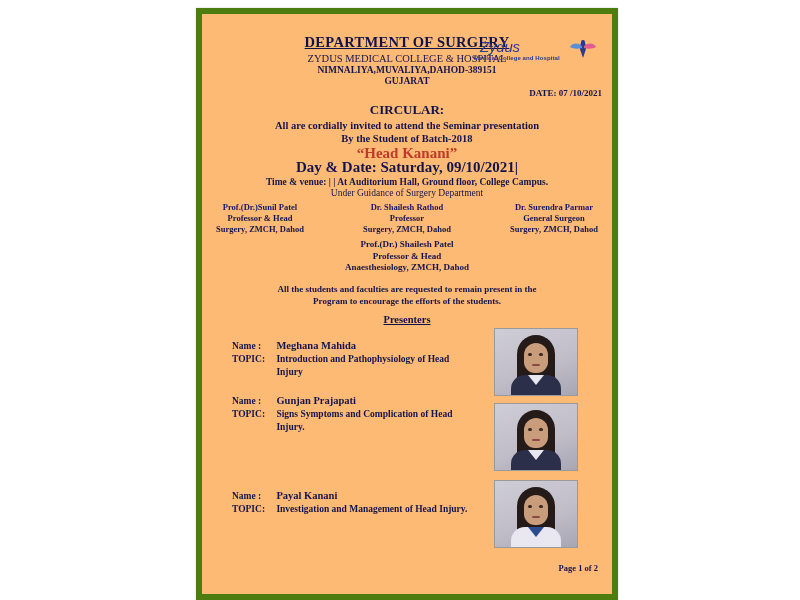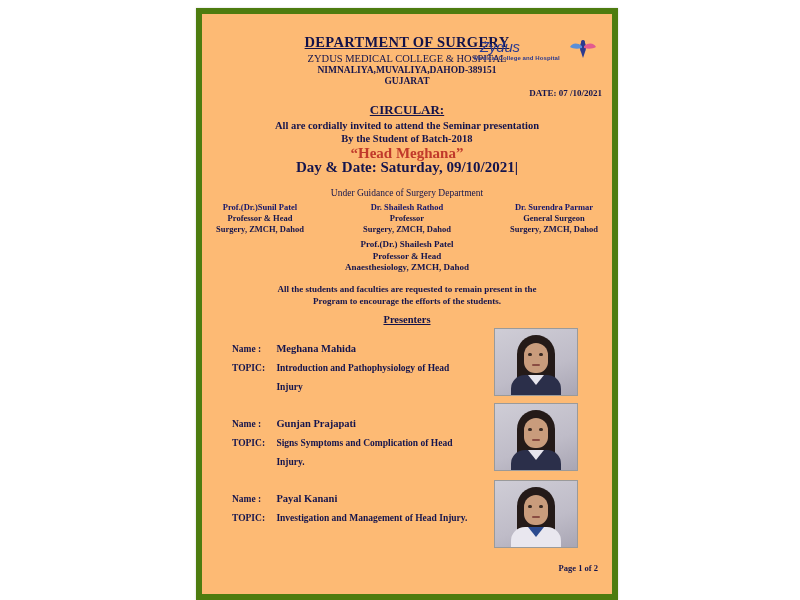--- a/index.html
+++ b/index.html
@@ -127,21 +127,20 @@
   }
 
   .circular {
     position: absolute;
     left: 0;
     top: 88px;
     width: 410px;
     text-align: center;
     font-size: 13px;
     font-weight: bold;
-    text-decoration: underline;
     color: #12124a;
   }
   .invite1 {
     position: absolute;
     left: 0;
     top: 106px;
     width: 410px;
     text-align: center;
     font-size: 10.5px;
     font-weight: bold;
@@ -256,29 +255,29 @@
   }
 
   
   .presenter {
     position: absolute;
     left: 30px;
     width: 260px;
     font-size: 9.5px;
     font-weight: bold;
     color: #14144d;
-    line-height: 19px;
+    line-height: 13px;
   }
   .presenter .nm-label { display: inline-block; width: 42px; }
   .presenter .nm-value { font-size: 10.5px; }
   .presenter .tp-label { display: inline-block; width: 42px; vertical-align: top; }
   .presenter .tp-value { display: inline-block; width: 200px; vertical-align: top; }
 
   .p1 { top: 325px; }
-  .p2 { top: 400px; }
+  .p2 { top: 380px; }
   .p3 { top: 475px; }
 
   
   .photo {
     position: absolute;
     left: 292px;
     width: 82px;
     height: 66px;
     border: 1px solid #9a9a9a;
     background: #d8d6df;
@@ -371,22 +370,23 @@
           <path d="M16 10 C21 6 26 7 28 11 C25 13 20 13 16 12 Z" fill="#e35b8f"></path>
           <circle cx="15" cy="6" r="2" fill="#2b3a8f"></circle>
         </svg>
       </div>
 
       <div class="date-line">DATE: 07 /10/2021</div>
 
       <div class="circular">CIRCULAR:</div>
       <div class="invite1">All are cordially invited to attend the Seminar presentation</div>
       <div class="invite2">By the  Student of Batch-2018</div>
-      <div class="topic-title">“Head Meghana”</div>
+      <div class="topic-title">“Head Kanani”</div>
       <div class="daydate">Day &amp; Date:  Saturday, 09/10/2021|</div>
+      <div class="venue">Time &amp; venue: |             | At Auditorium Hall, Ground floor, College Campus.</div>
       <div class="guidance">Under Guidance of Surgery Department</div>
 
       <div class="faculty-row">
         <div class="faculty">
           <div class="fname">Prof.(Dr.)Sunil Patel</div>
           <div>Professor &amp; Head</div>
           <div>Surgery, ZMCH, Dahod</div>
         </div>
         <div class="faculty">
           <div class="fname">Dr. Shailesh Rathod</div>

